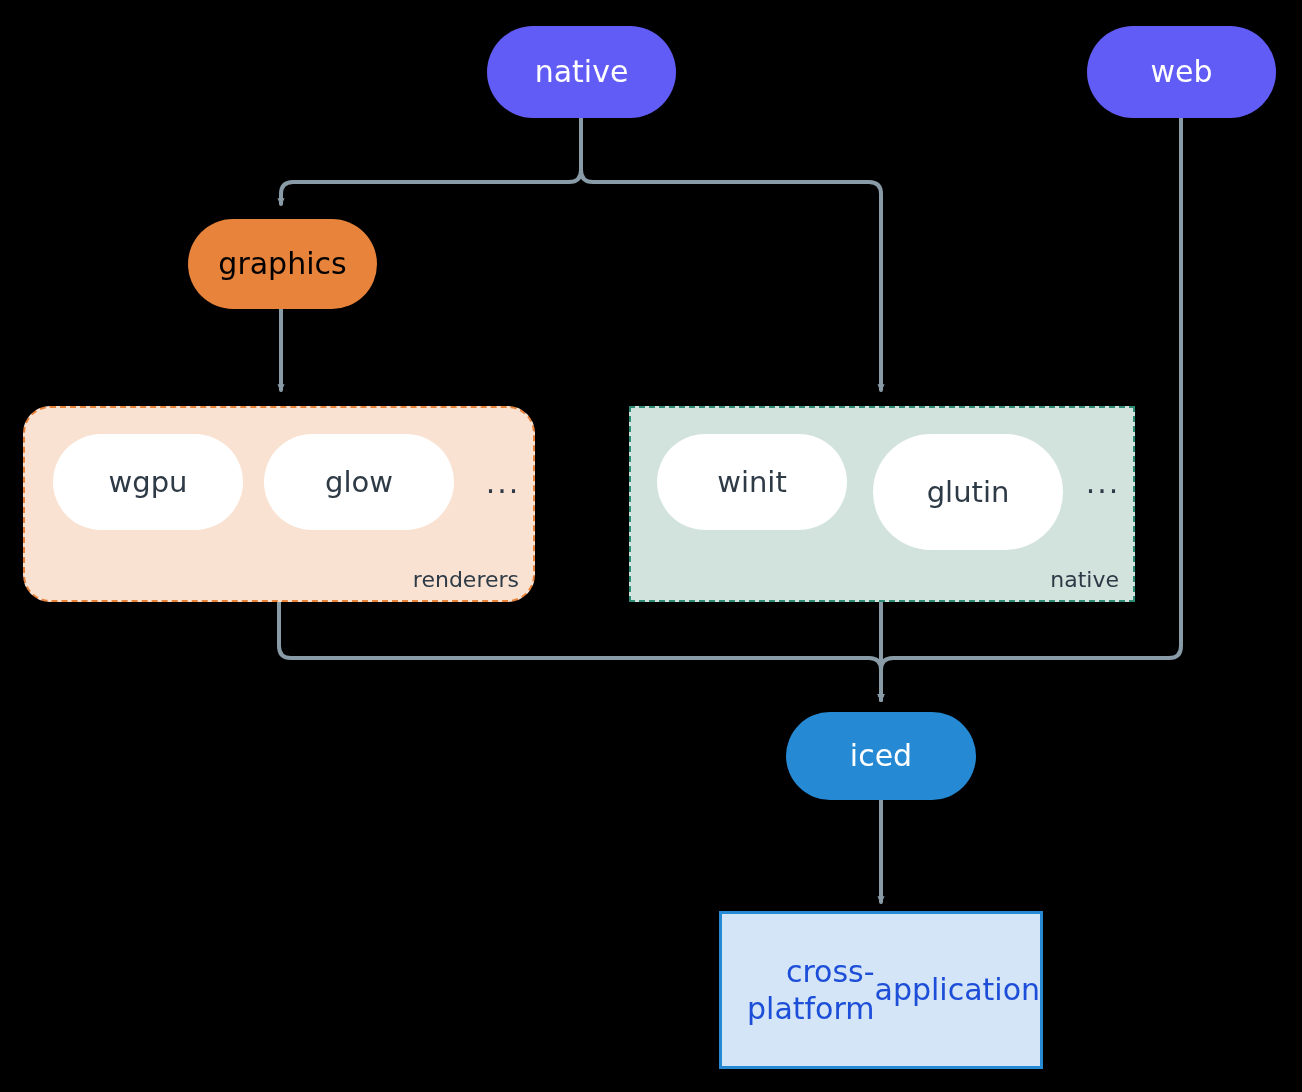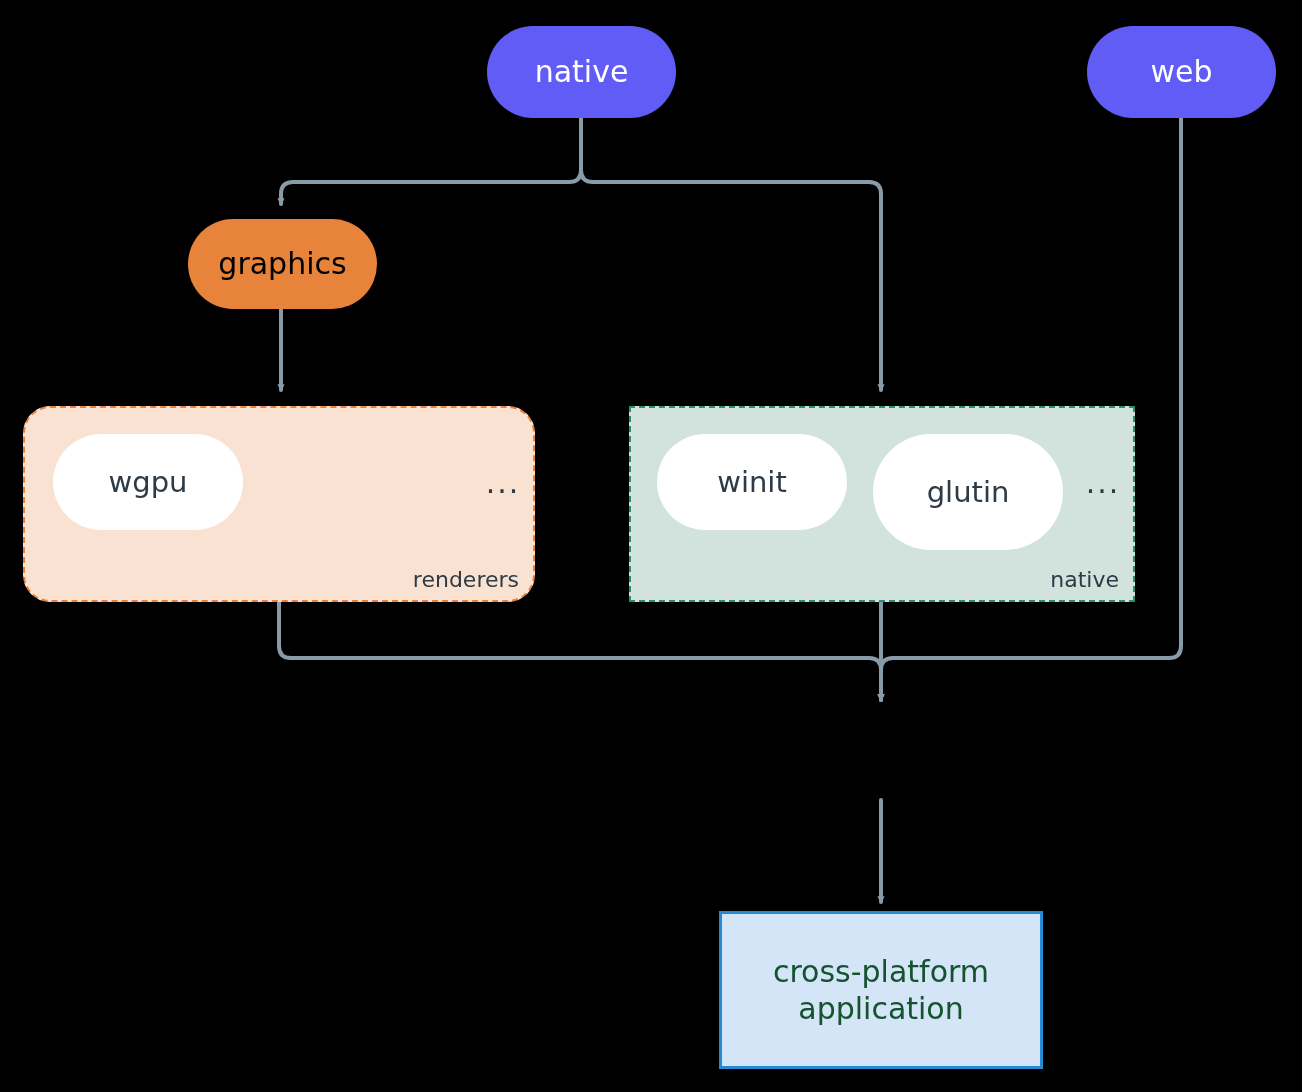--- a/index.html
+++ b/index.html
@@ -93,23 +93,23 @@
     color: #2E3B47;
     letter-spacing: 2px;
     display: flex;
     align-items: center;
     justify-content: center;
   }
   
   .rect-app {
     background: #D3E5F7;
     border: 3px solid #2589D4;
-    color: #14532d;
+    color: #1d4ed8;
     font-size: 30px;
-    flex-direction: column;
+    flex-direction: row;
   }
   .rect-app .ln {
     display: block;
   }
 </style>
 </head>
 <body>
 
 <div id="stage">
 
@@ -149,20 +149,23 @@
   <div class="node pill pill-graphics" style="left:188px; top:219px; width:189px; height:90px;">
     <span>graphics</span>
   </div>
 
   <div class="group group-renderers" style="left:23px; top:406px; width:512px; height:196px;border-radius:27px;">
 
     <div class="chip" style="left:28px; top:26px; width:190px; height:96px;">
       <span>wgpu</span>
     </div>
 
+    <div class="chip" style="left:239px; top:26px; width:190px; height:96px;">
+      <span>glow</span>
+    </div>
 
     <div class="ellipsis" style="left:452px; top:58px; width:52px; height:32px;">...</div>
 
     <div class="group-label">renderers</div>
   </div>
 
   <div class="group group-shells" style="left:629px; top:406px; width:506px; height:196px;">
 
     <div class="chip" style="left:26px; top:26px; width:190px; height:96px;">
       <span>winit</span>
@@ -170,19 +173,22 @@
 
     <div class="chip" style="left:242px; top:26px; width:190px; height:116px;">
       <span>glutin</span>
     </div>
 
     <div class="ellipsis" style="left:446px; top:58px; width:52px; height:32px;">...</div>
 
     <div class="group-label">native</div>
   </div>
 
+  <div class="node pill pill-iced" style="left:786px; top:712px; width:190px; height:88px;">
+    <span>iced</span>
+  </div>
 
   <div class="node rect-app" style="left:719px; top:911px; width:324px; height:158px;">
     <span class="ln">cross-platform</span>
     <span class="ln">application</span>
   </div>
 
 </div>
 
 </body></html>

